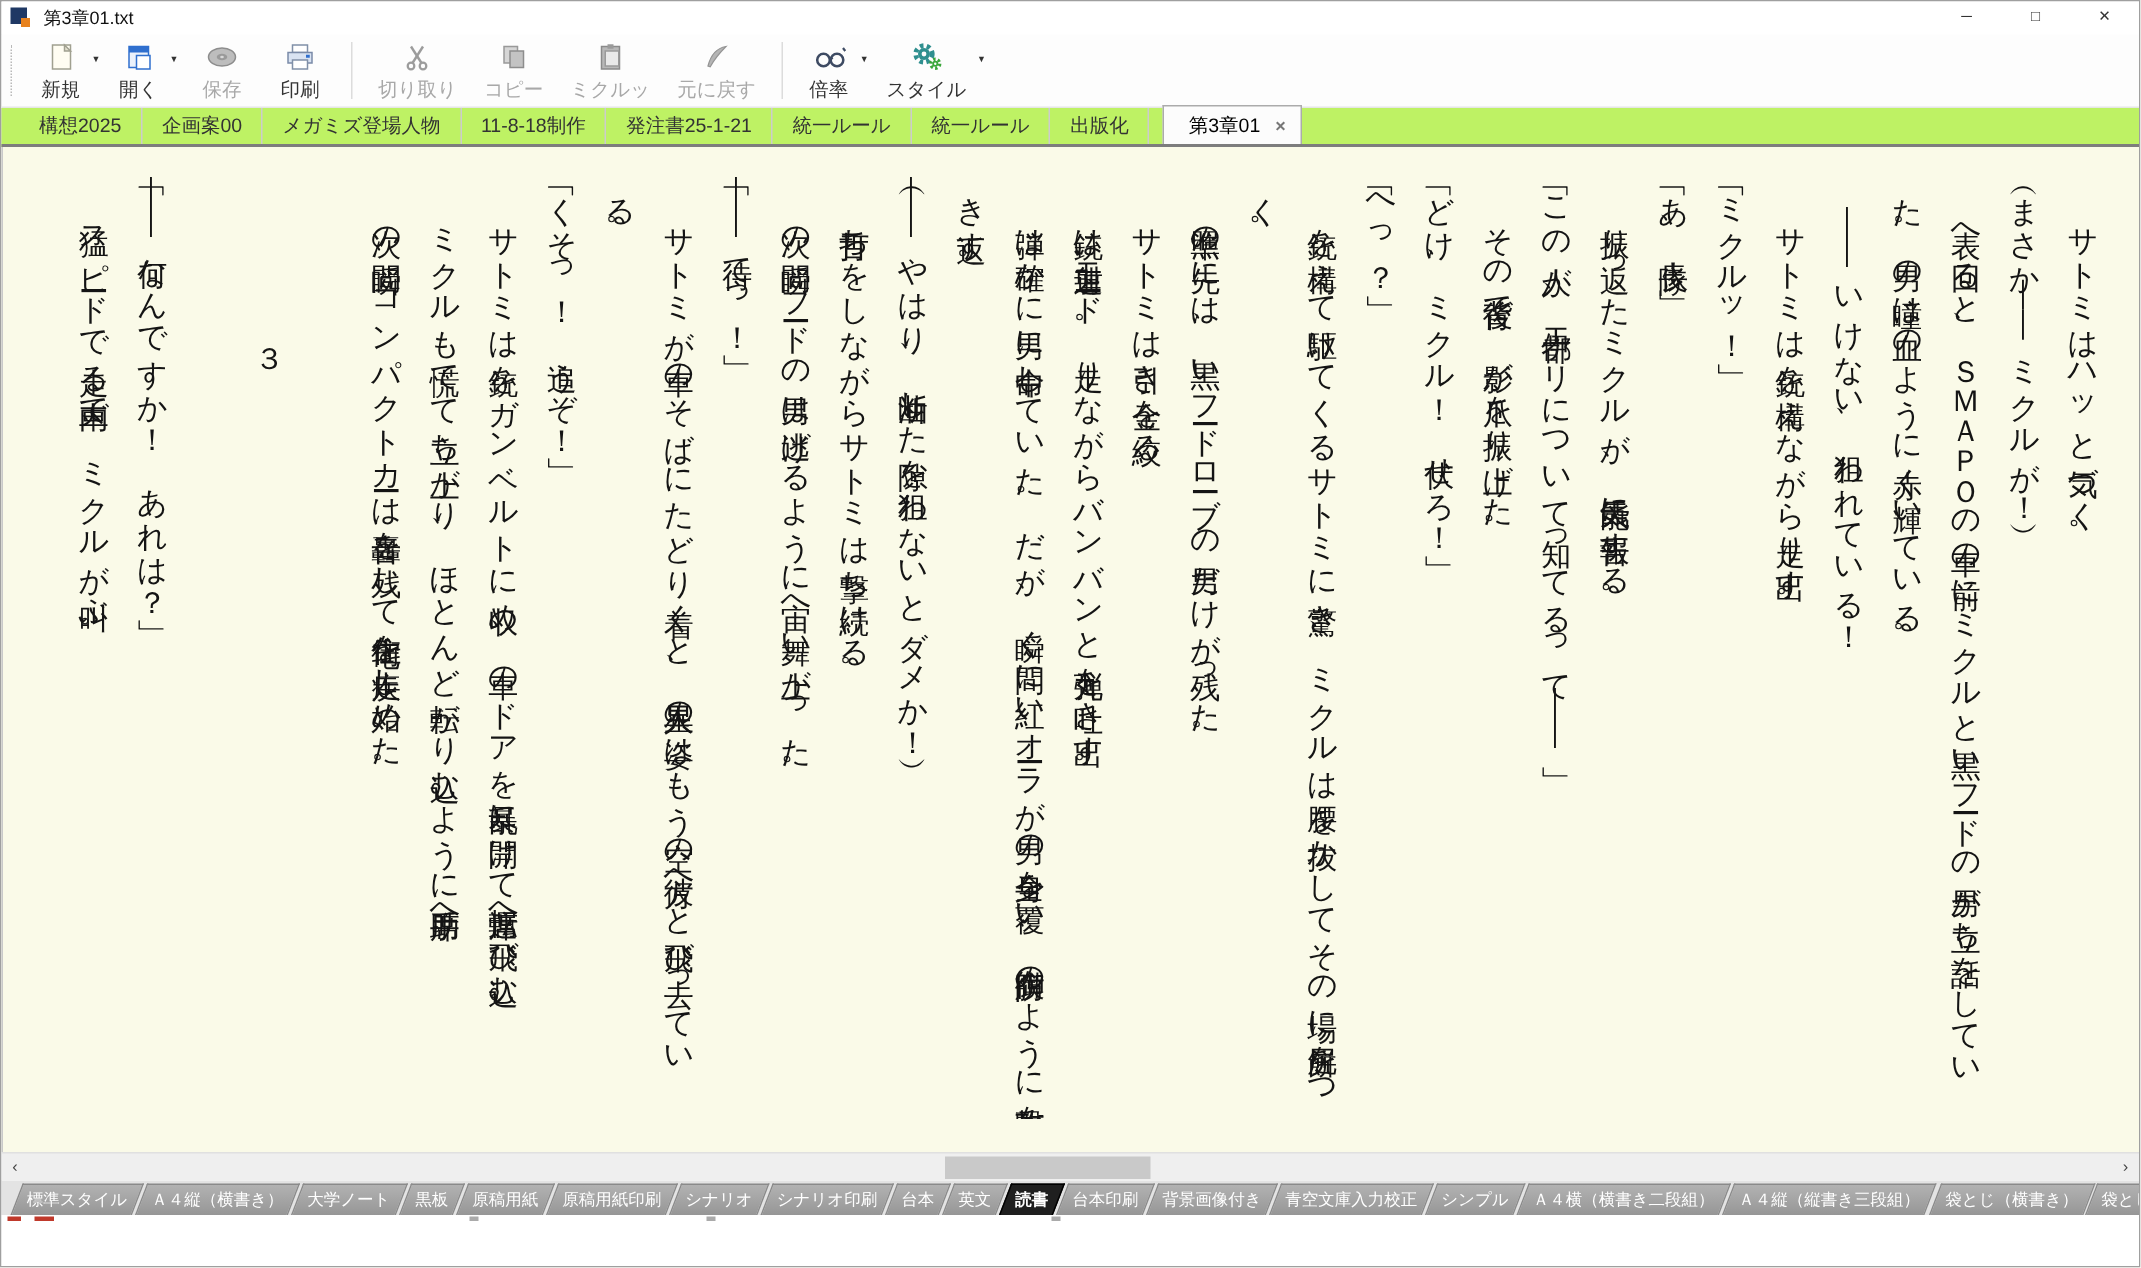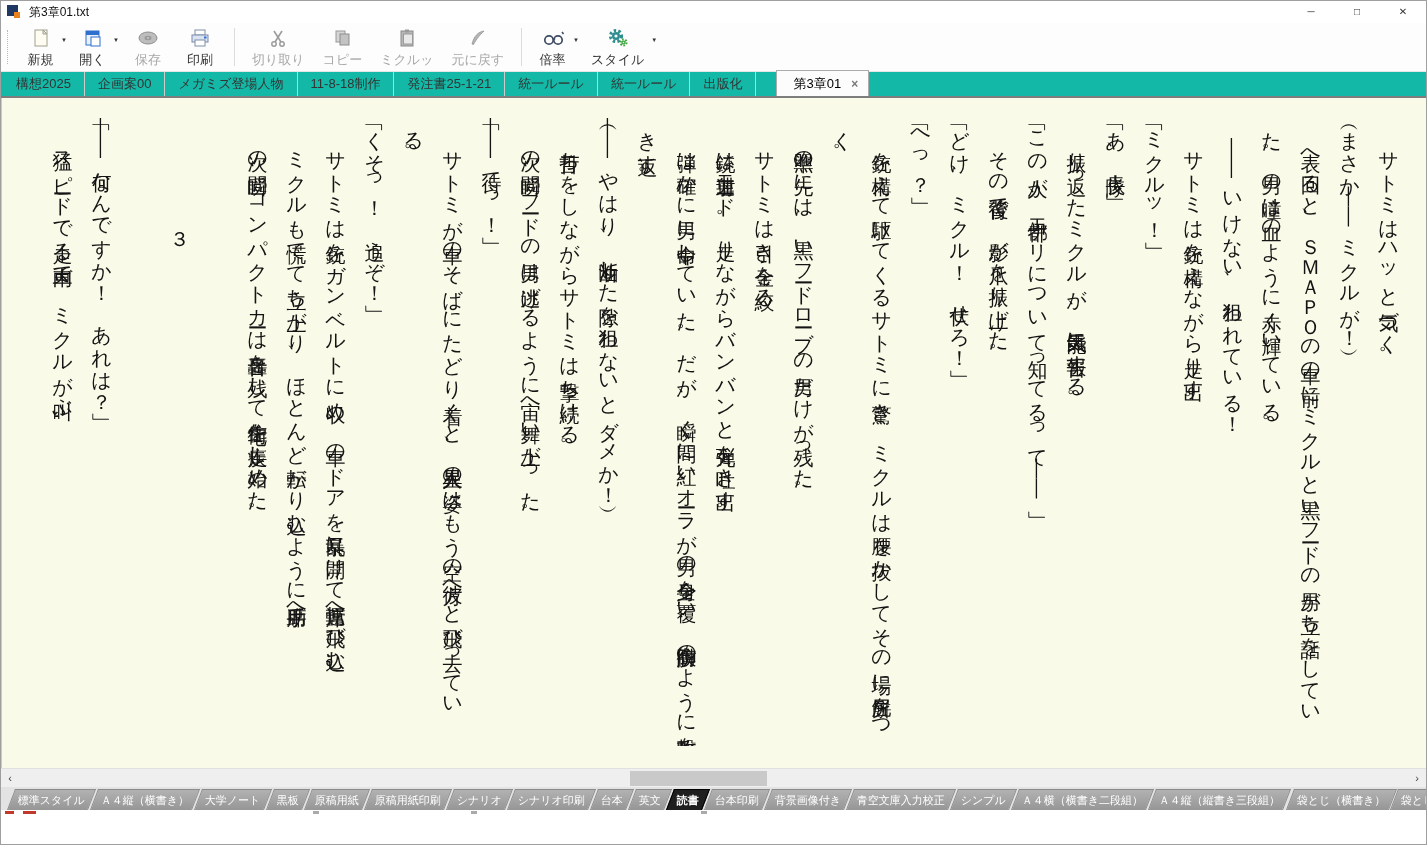--- a/index.html
+++ b/index.html
@@ -26,23 +26,23 @@
   .toolbar::before { content:""; width:0; height:34px; border-left:1px dotted #b9b9b9; margin-right:10px; }
   .tbtn { position:relative; display:flex; flex-direction:column; align-items:center; padding:3px 9px 2px 9px; min-width:52px; }
   .tbtn.dd { padding-right:16px; }
   .ticon { height:22px; display:flex; align-items:center; justify-content:center; }
   .tarrow { position:absolute; right:3px; top:13px; font-size:6px; color:#333; }
   .tlabel { font-size:13px; color:#333; margin-top:2px; white-space:nowrap; }
   .tbtn.disabled .tlabel { color:#a8a8a8; }
   .tsep { width:1px; height:38px; background:#dcdcdc; margin:0 8px; }
 
   
-  .doctabs { height:26px; flex:0 0 26px; background:#14b8a6; display:flex; align-items:flex-end; border-bottom:2px solid #7d7d7d; padding-left:2px; }
+  .doctabs { height:26px; flex:0 0 26px; background:#bef264; display:flex; align-items:flex-end; border-bottom:2px solid #7d7d7d; padding-left:12px; }
   .dtab { height:24px; line-height:24px; padding:0 13px; font-size:13px; color:#333; border-right:1px solid #cccccc; white-space:nowrap; display:flex; align-items:center; }
-  .dtab.active { background:#fcfcfc; border:1px solid #ababab; border-bottom:none; height:26px; margin-left:20px; color:#000; padding:0 10px 0 16px; }
+  .dtab.active { background:#fcfcfc; border:1px solid #ababab; border-bottom:none; height:26px; margin-left:9px; color:#000; padding:0 10px 0 16px; }
   .tab-close { margin-left:10px; color:#777; font-size:12px; font-weight:bold; }
 
   
   .content { flex:0 0 670px; height:670px; background:#fafae8; border-left:1px solid #c9c9c9; overflow:hidden; position:relative; }
   .vtext { writing-mode:vertical-rl; height:648px; width:100%; padding:20px 18px 0 0;
            font-family:"DejaVu Serif","Liberation Serif",serif; font-size:20px; line-height:39px; color:#141414; overflow:hidden; }
   .vtext p { margin:0; }
 
   
   .hscroll { height:19px; flex:0 0 19px; background:#efefef; border-top:1px solid #e0e0e0; position:relative; }

